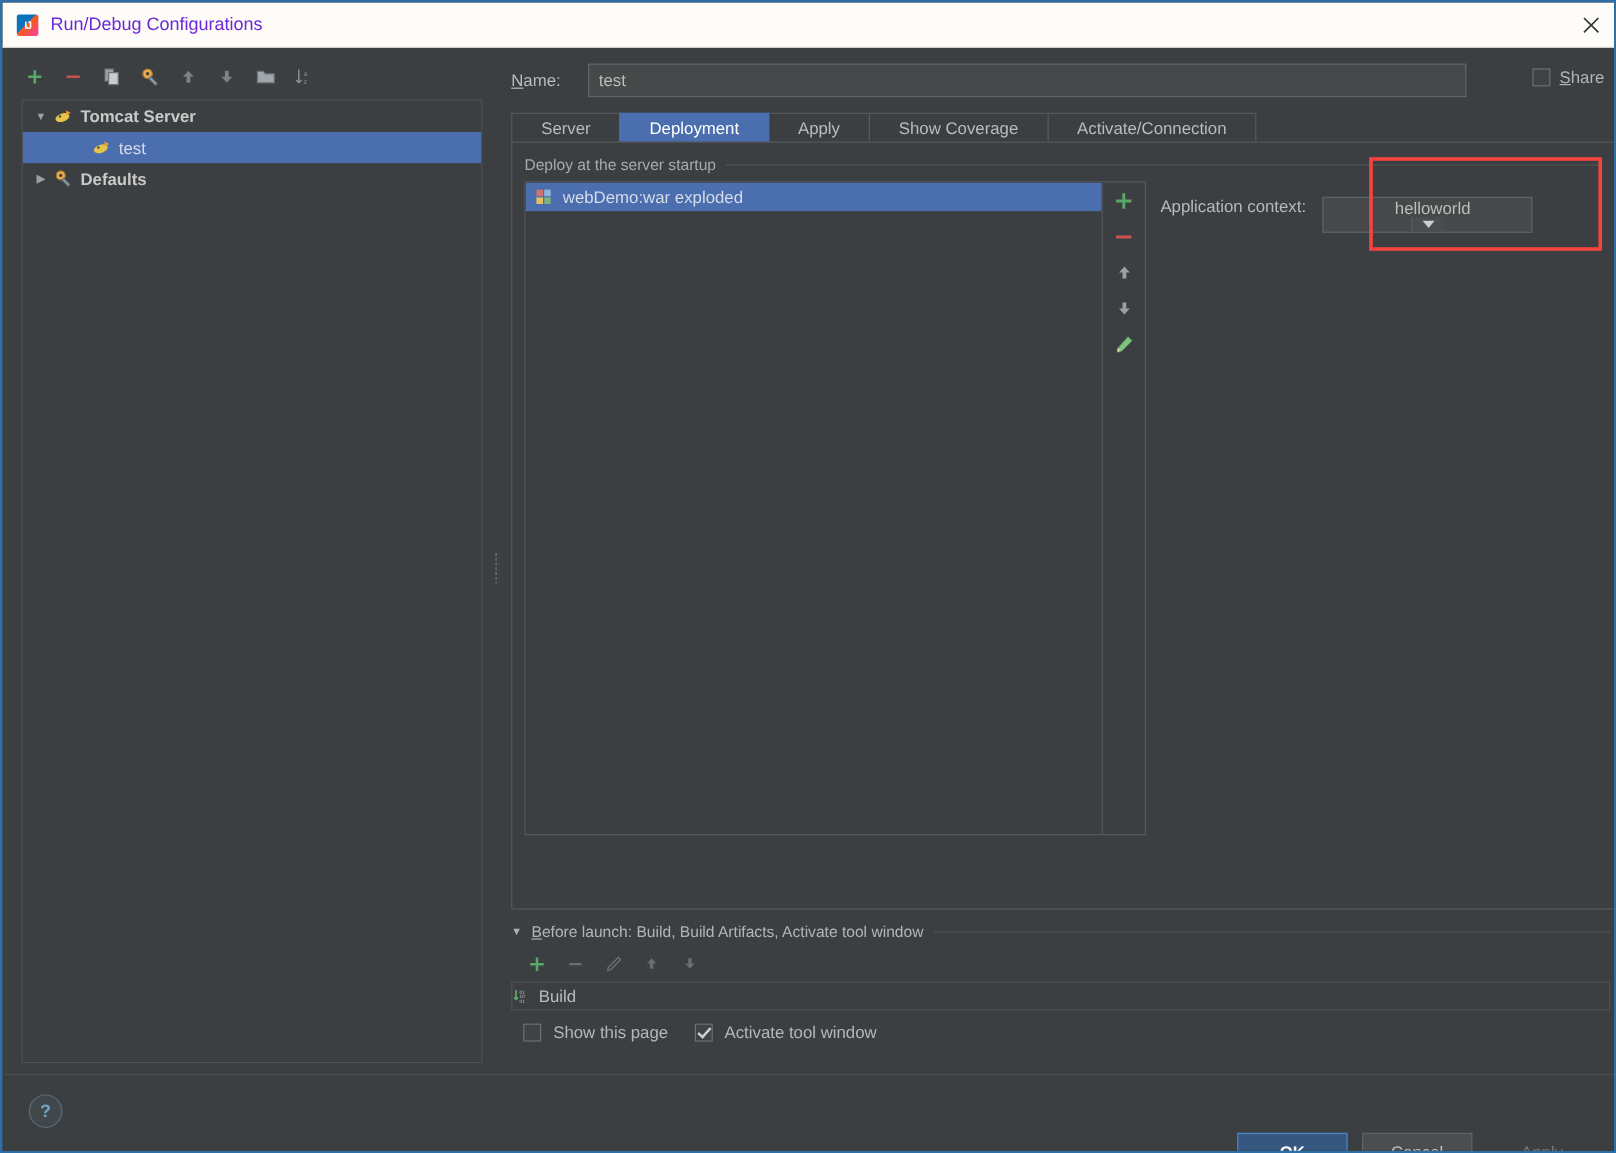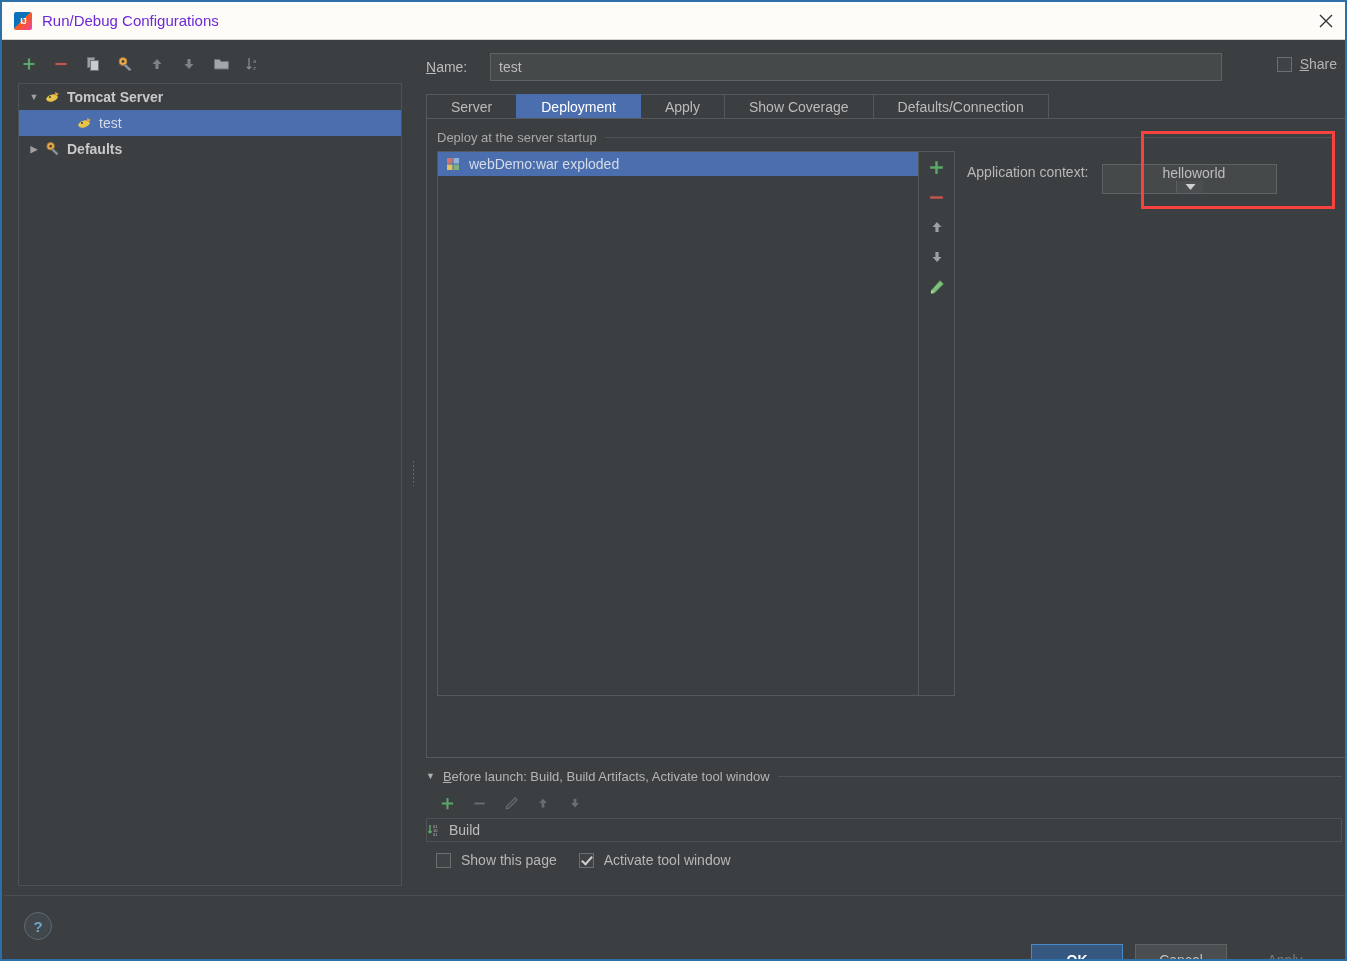--- a/index.html
+++ b/index.html
@@ -477,21 +477,21 @@
       <div class="share-wrap">
         <span class="cb"></span>
         <span class="share-label"><u>S</u>hare</span>
       </div>
 
       <div class="tabs">
         <div class="tab">Server</div>
         <div class="tab active">Deployment</div>
         <div class="tab">Apply</div>
         <div class="tab">Show Coverage</div>
-        <div class="tab">Defaults/Connection</div>
+        <div class="tab">Activate/Connection</div>
       </div>
 
       <div class="tab-content">
 
         <div class="section-label-row">
           <span class="section-label">Deploy at the server startup</span>
           <span class="section-rule"></span>
         </div>
 
         <div class="deploy-area">

